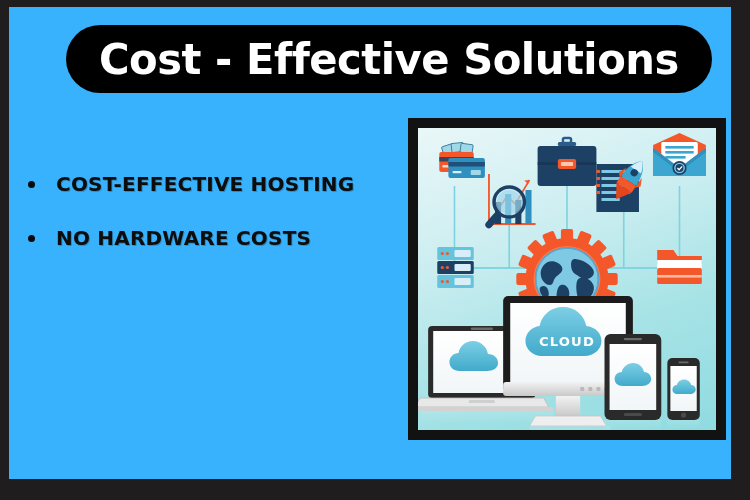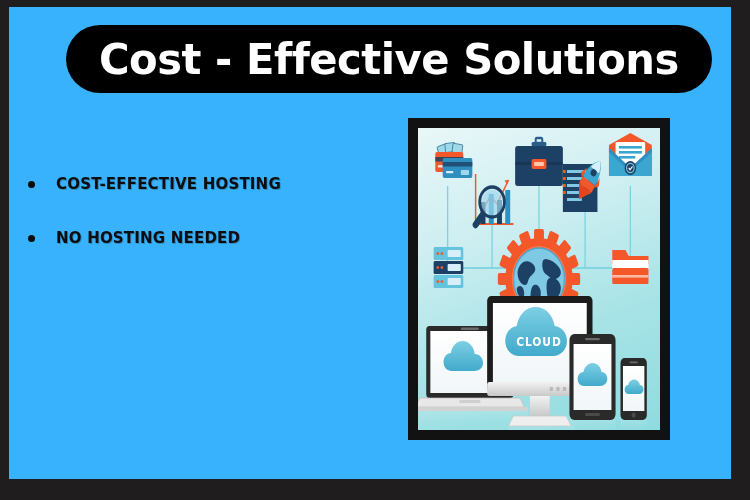--- a/index.html
+++ b/index.html
@@ -78,32 +78,32 @@
     border-radius: 50%;
     background: #0a0a0a;
     margin-left: 11px;
     margin-right: 21px;
     flex: 0 0 auto;
   }
   .bullet-label {
     color: #0d0d0d;
     font-family: "DejaVu Sans", sans-serif;
     font-weight: bold;
-    font-size: 15px;
+    font-size: 20px;
     letter-spacing: 0.2px;
     white-space: nowrap;
     text-shadow: 1px 1px 0 rgba(0,0,0,0.22);
   }
 
   
   .illus-frame {
     position: absolute;
     left: 399px;
     top: 111px;
-    width: 262px;
+    width: 318px;
     height: 322px;
     background: #121212;
     padding: 10px;
     box-sizing: border-box;
   }
   .illus {
     position: relative;
     width: 100%;
     height: 100%;
     background: linear-gradient(160deg, #e9f7f8 0%, #cdeef1 34%, #a7e3e6 66%, #8fdbe0 100%);
@@ -121,21 +121,21 @@
       <div class="title-text">Cost - Effective Solutions</div>
     </div>
 
     <ul class="bullets">
       <li class="bullet-row">
         <span class="bullet-dot"></span>
         <span class="bullet-label">COST-EFFECTIVE HOSTING</span>
       </li>
       <li class="bullet-row">
         <span class="bullet-dot"></span>
-        <span class="bullet-label">NO HOSTING NEEDED</span>
+        <span class="bullet-label">NO HARDWARE COSTS</span>
       </li>
     </ul>
 
     <div class="illus-frame">
       <div class="illus">
         <svg class="illus-svg" viewBox="0 0 294 302" preserveAspectRatio="none">
           <defs>
             <linearGradient id="gMonitor" x1="0" y1="0" x2="0" y2="1">
               <stop offset="0" stop-color="#f2f2f2"></stop>
               <stop offset="1" stop-color="#c9c9c9"></stop>

